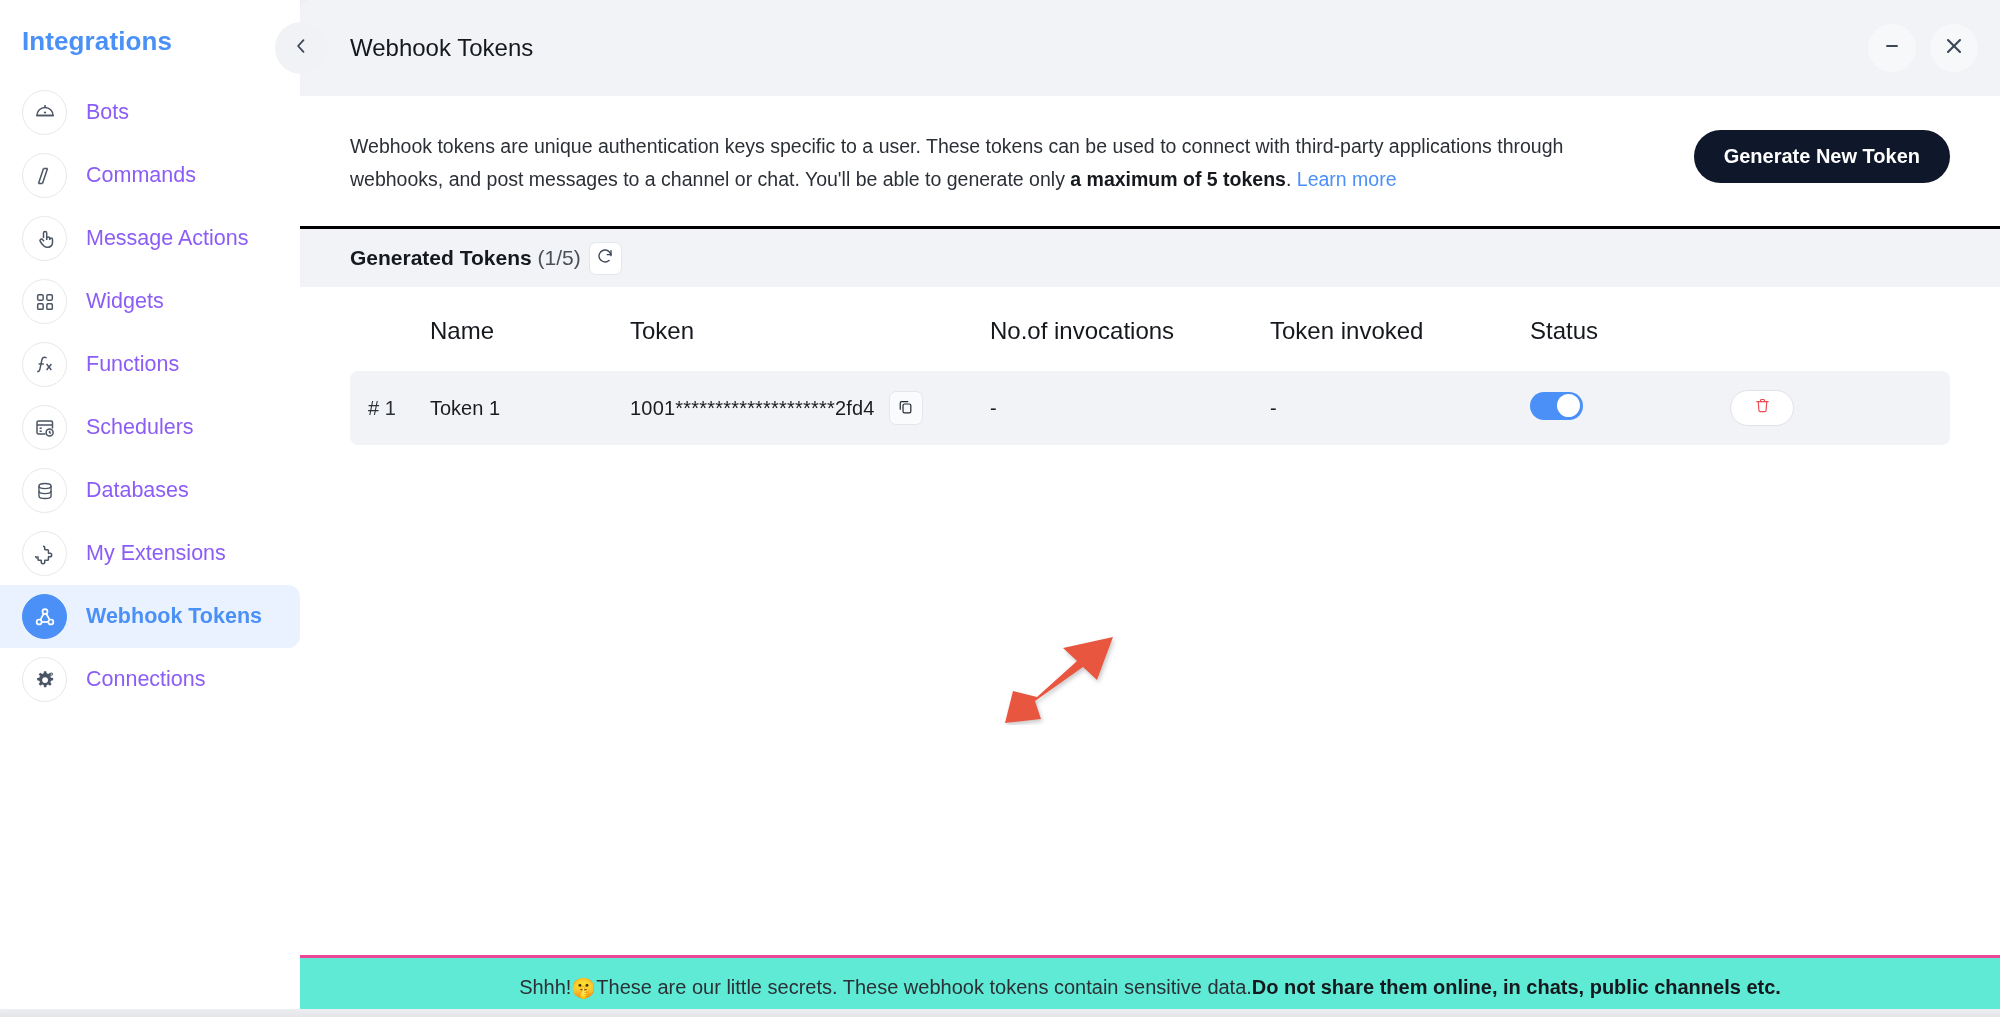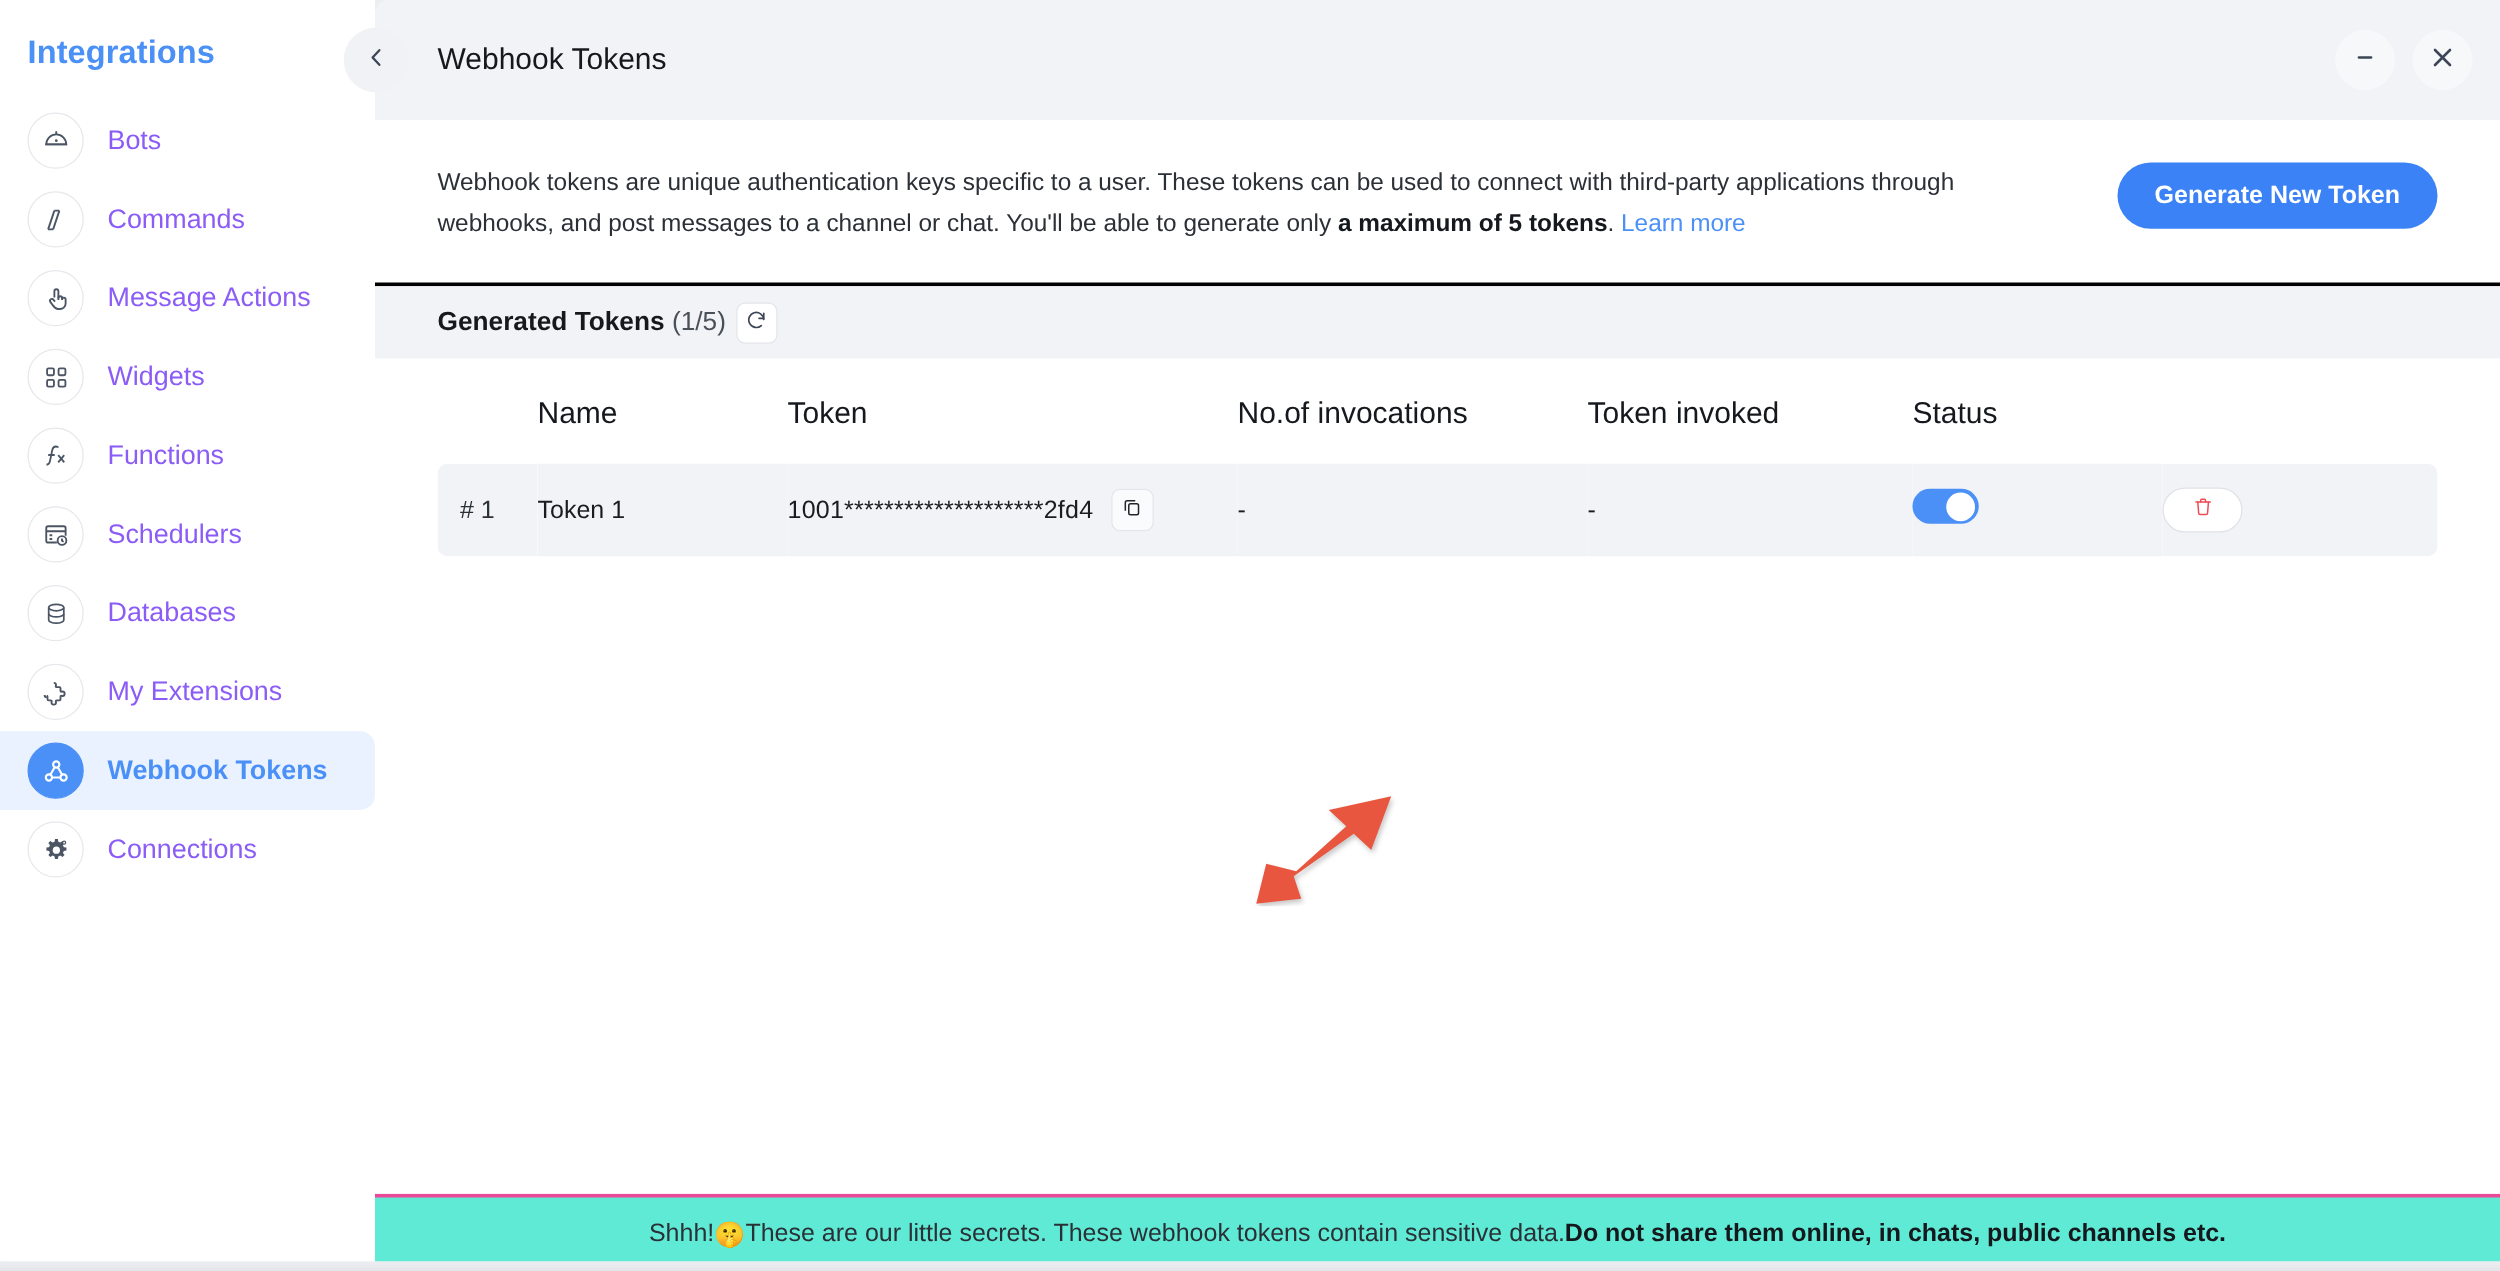--- a/index.html
+++ b/index.html
@@ -135,21 +135,21 @@
     line-height: 33px;
     color: #2b2f36;
     max-width: 1280px;
     font-weight: 400;
   }
   #desc-text b { font-weight: 700; color: #15181d; }
   #desc-text a { color: #4a90f7; text-decoration: none; }
   #generate-btn {
     margin-left: auto;
     flex: 0 0 auto;
-    background: #3b82f6;
+    background: #0f172a;
     color: #fff;
     border: none;
     border-radius: 28px;
     height: 53px;
     padding: 4px 30px;
     font-size: 20px;
     font-weight: 700;
     font-family: "Liberation Sans", sans-serif;
     cursor: pointer;
     white-space: nowrap;

